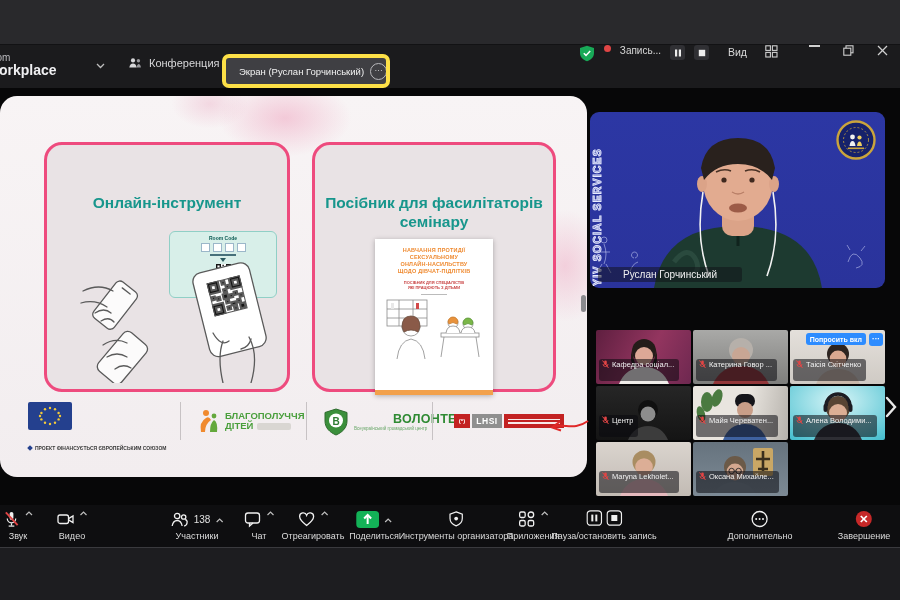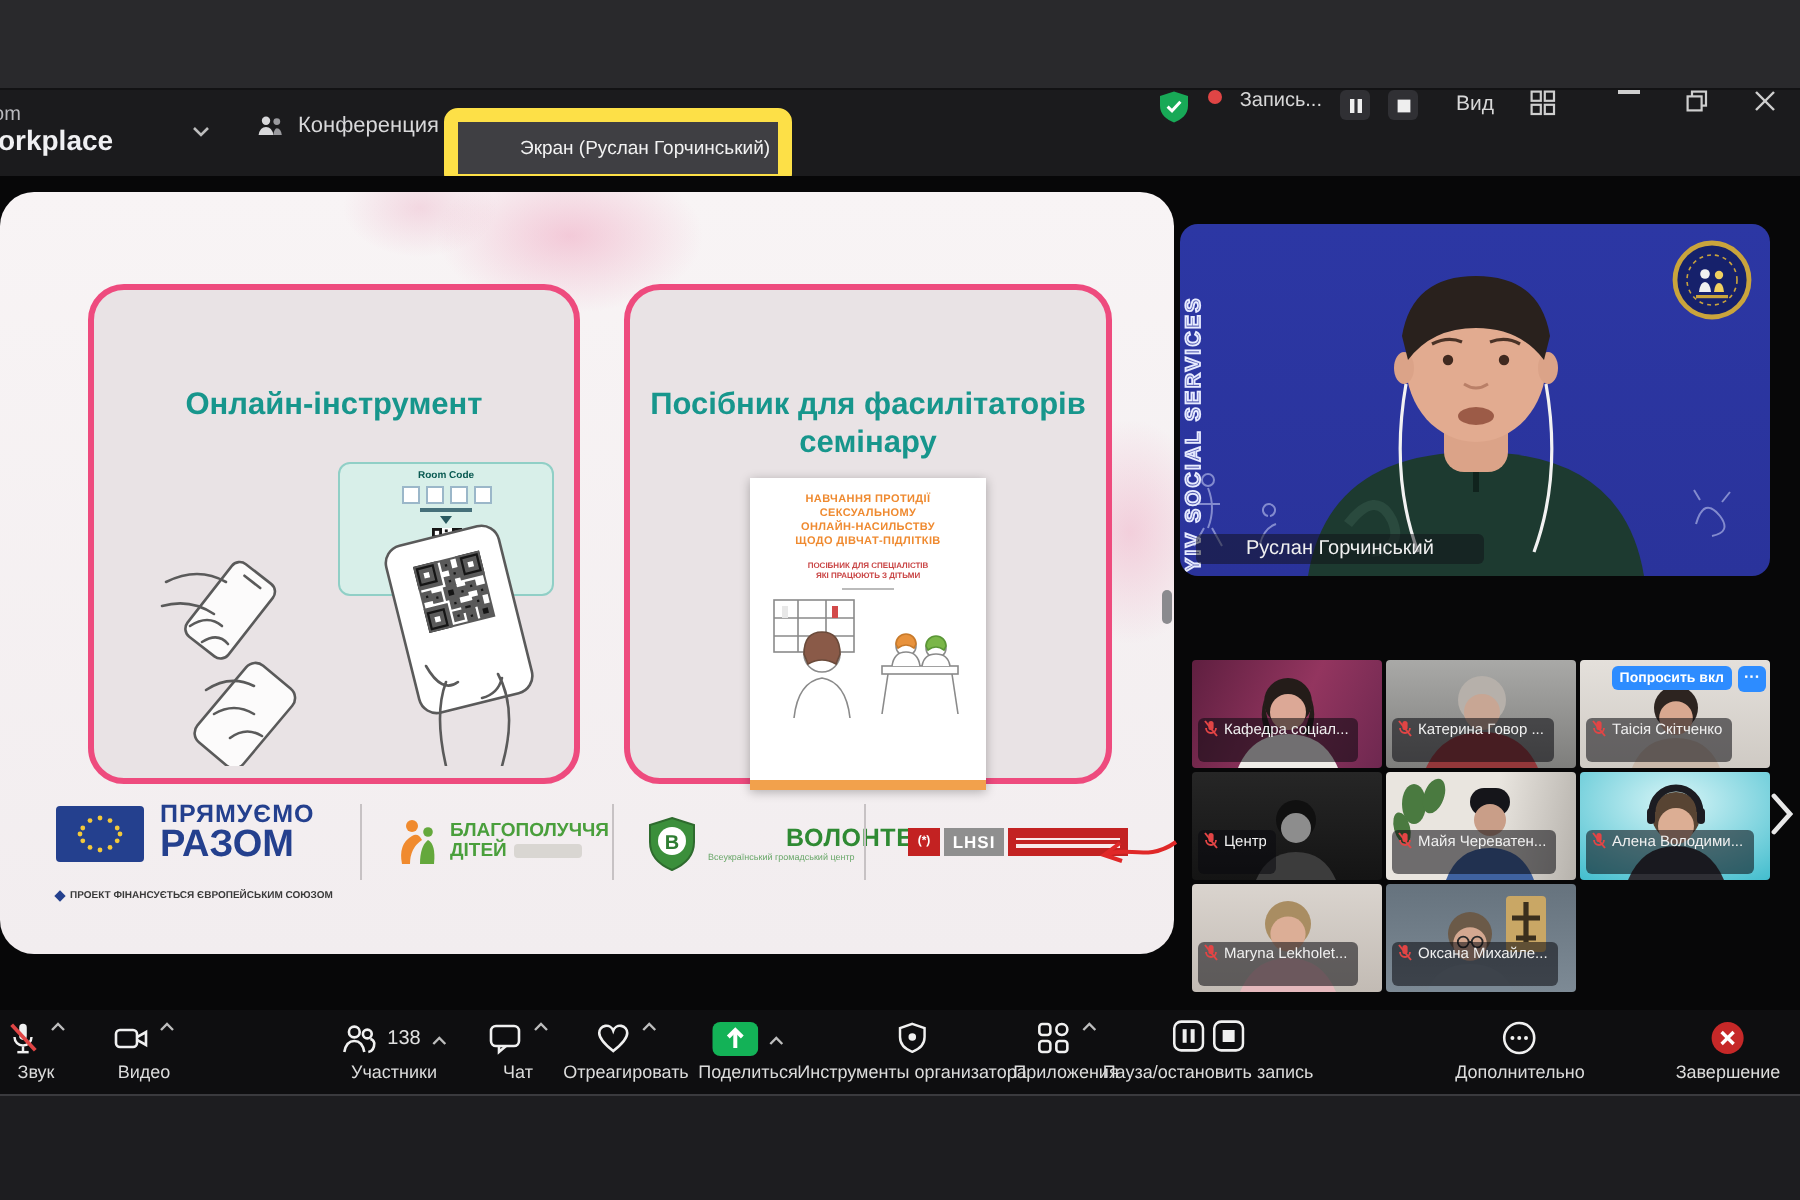--- a/index.html
+++ b/index.html
@@ -8,22 +8,22 @@
   
   .top-strip{position:absolute;left:0;top:0;width:900px;height:44px;background:#29292c;border-bottom:1px solid #121214;}
   .titlebar{position:absolute;left:0;top:45px;width:900px;height:43px;background:#1b1b1d;}
   .bottom-strip{position:absolute;left:0;top:547px;width:900px;height:53px;background:#1d1d20;border-top:1px solid #3a3a3e;}
   
   .brand{position:absolute;left:-14px;top:7px;line-height:1.1;}
   .brand-top{font-size:10px;color:#b9b9bd;}
   .brand-bottom{font-size:14px;font-weight:bold;color:#f0f0f2;}
   .tb-chev-down{position:absolute;left:96px;top:18px;}
   .meeting-tab{position:absolute;left:128px;top:12px;display:flex;align-items:center;gap:7px;color:#d8d8da;font-size:11px;}
-  .screen-tab{position:absolute;left:222px;top:9px;width:146px;height:26px;background:#3f3f43;border:7px solid #fde047;
-    border-radius:7px;display:flex;align-items:center;gap:24px;padding:0 7px;overflow:hidden;}
+  .screen-tab{position:absolute;left:222px;top:9px;width:146px;height:26px;background:#3f3f43;border:4px solid #fde047;
+    border-radius:7px;display:flex;align-items:center;gap:6px;padding:0 7px;overflow:hidden;}
   .screen-tab .st-label{font-size:9.5px;color:#f2f2f2;white-space:nowrap;}
   .st-more{margin-left:auto;width:15px;height:15px;border:1px solid #b9b9bd;border-radius:50%;color:#d6d6d8;
     font-size:8px;line-height:13px;text-align:center;flex:0 0 auto;}
   .tb-right{position:absolute;right:12px;top:0;height:43px;display:flex;align-items:flex-start;gap:9px;}
   .rec-dot{width:7px;height:7px;border-radius:50%;background:#e04545;}
   .rec-label{font-size:10px;color:#d8d8d8;}
   .mini-box{width:15px;height:15px;background:#303034;border-radius:3px;display:flex;align-items:center;justify-content:center;}
   .view-group{display:flex;align-items:center;gap:18px;margin-left:10px;}
   .view-label{font-size:10.5px;color:#d8d8d8;}
   .win-min{width:11px;height:2px;background:#cfcfcf;margin-left:22px;}
@@ -341,24 +341,20 @@
               <circle cx="30.6" cy="17.4" r="1.2"></circle>
               <circle cx="27" cy="20.7" r="1.2"></circle>
               <circle cx="22" cy="22" r="1.2"></circle>
               <circle cx="17" cy="20.7" r="1.2"></circle>
               <circle cx="13.4" cy="17.4" r="1.2"></circle>
               <circle cx="12" cy="14" r="1.2"></circle>
               <circle cx="13.4" cy="11" r="1.2"></circle>
               <circle cx="17" cy="7.3" r="1.2"></circle>
             </g>
           </svg>
-        <div class="eu-text">
-          <div class="eu-l1">ПРЯМУЄМО</div>
-          <div class="eu-l2">РАЗОМ</div>
-        </div>
       </div>
       <div class="eu-sub">
         <span class="eu-diamond"></span>
         <span>ПРОЕКТ ФІНАНСУЄТЬСЯ ЄВРОПЕЙСЬКИМ СОЮЗОМ</span>
       </div>
       <div class="logo-div" style="left:180px"></div>
       <div class="logo-wb">
         <svg width="22" height="26" viewBox="0 0 22 26">
             <circle cx="8" cy="5" r="3" fill="#f08a2e"></circle>
             <path d="M3,24 q-2,-10 5,-14 q3,-2 5,2 q-6,4 -6,12 z" fill="#f08a2e"></path>

